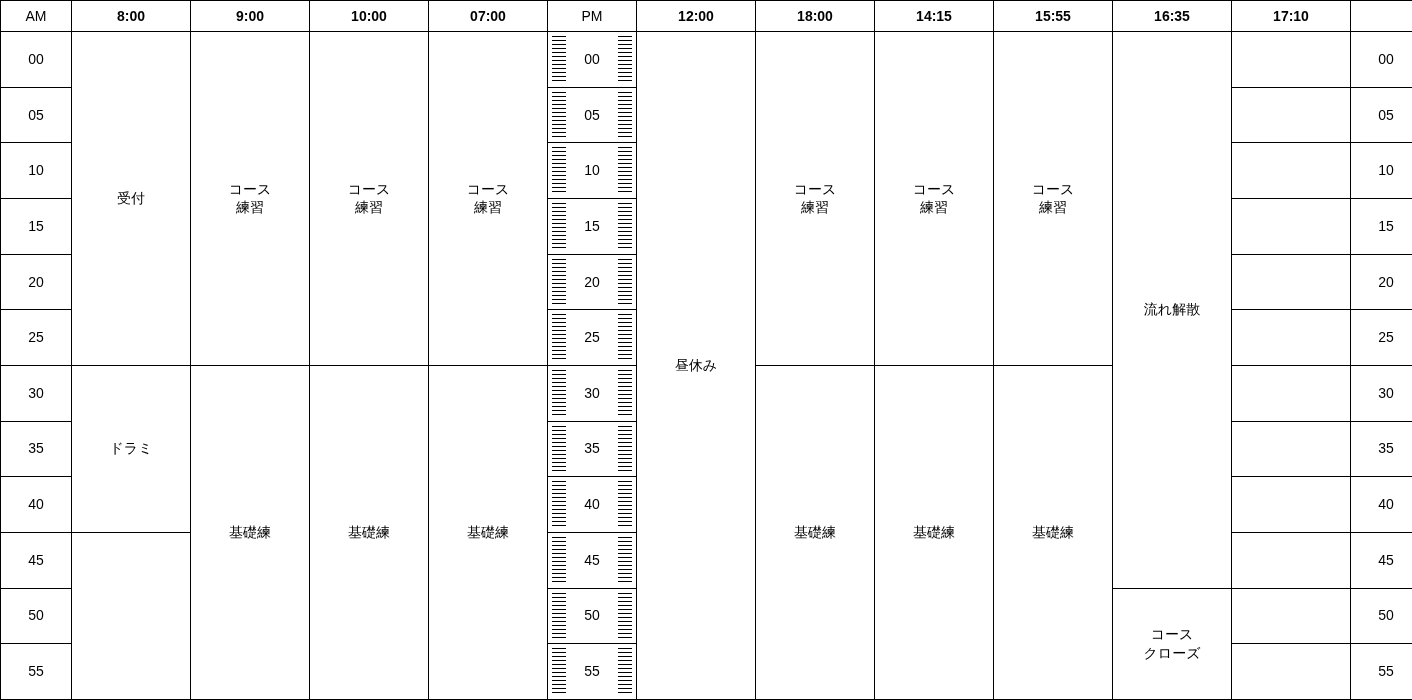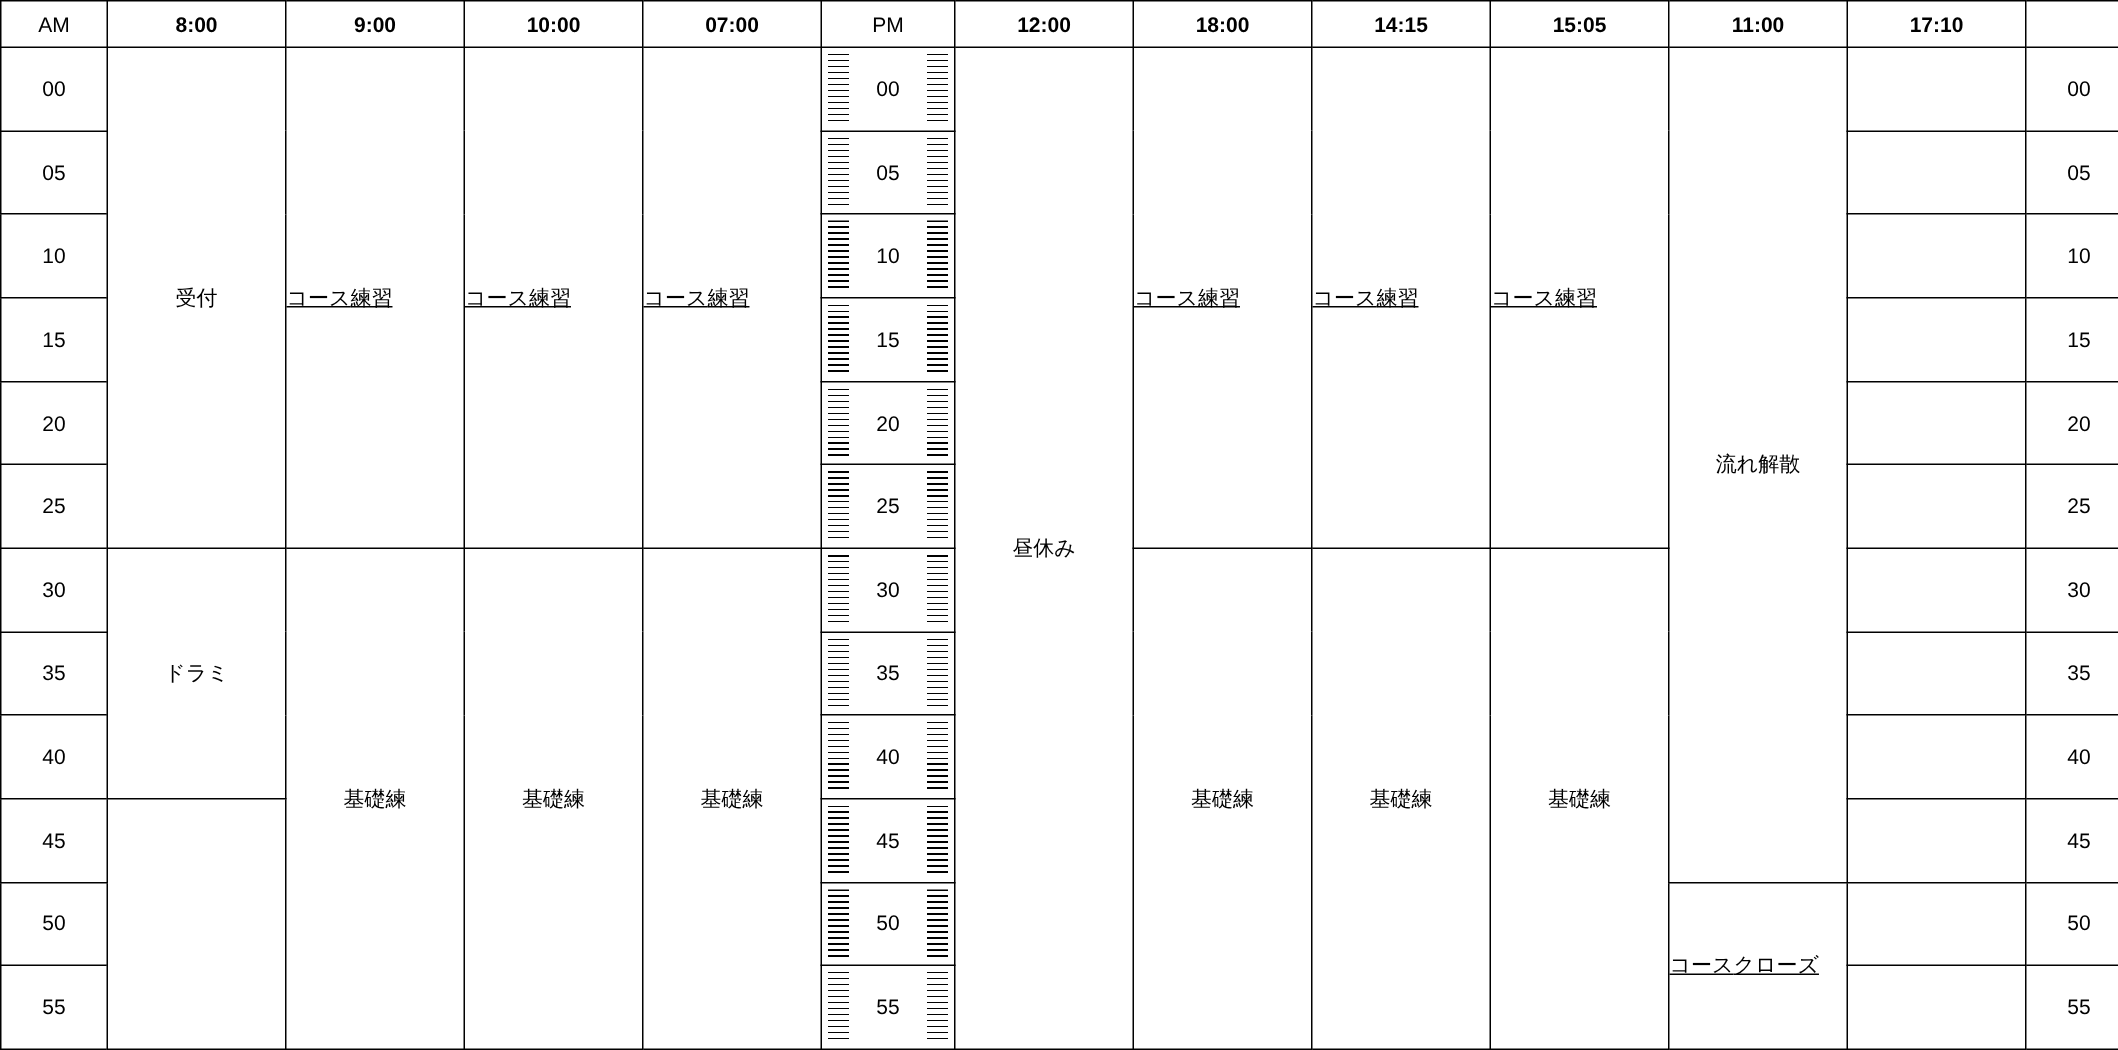--- a/index.html
+++ b/index.html
@@ -83,46 +83,46 @@
   .dot-band .side.left { left: 4px; }
   .dot-band .side.right { right: 4px; }
   .dot-band .txt {
     position: relative;
     z-index: 2;
     background: #ffffff;
     padding: 0 6px;
   }
   .cellwrap {
     display: flex;
-    flex-direction: row;
+    flex-direction: column;
     align-items: center;
+    justify-content: center;
     height: 100%;
-    text-decoration: underline;
   }
   .cellwrap span { display: block; }
 </style>
 </head>
 <body>
 
 <div id="sheet">
 <table class="grid">
 
   <tbody>
         <tr class="header-row">
     <td class="min-col">AM</td>
     <td class="hour-col">8:00</td>
     <td class="hour-col">9:00</td>
     <td class="hour-col">10:00</td>
     <td class="hour-col">07:00</td>
     <td class="pm-col">PM</td>
     <td class="hour-col">12:00</td>
     <td class="hour-col">18:00</td>
     <td class="hour-col">14:15</td>
-    <td class="hour-col">15:05</td>
-    <td class="hour-col">11:00</td>
+    <td class="hour-col">15:55</td>
+    <td class="hour-col">16:35</td>
     <td class="hour-col">17:10</td>
     <td class="min-col"></td>
   </tr>
 
   <tr>
     <td>00</td>
 
     <td rowspan="6">受付</td>
 
     <td rowspan="6">

